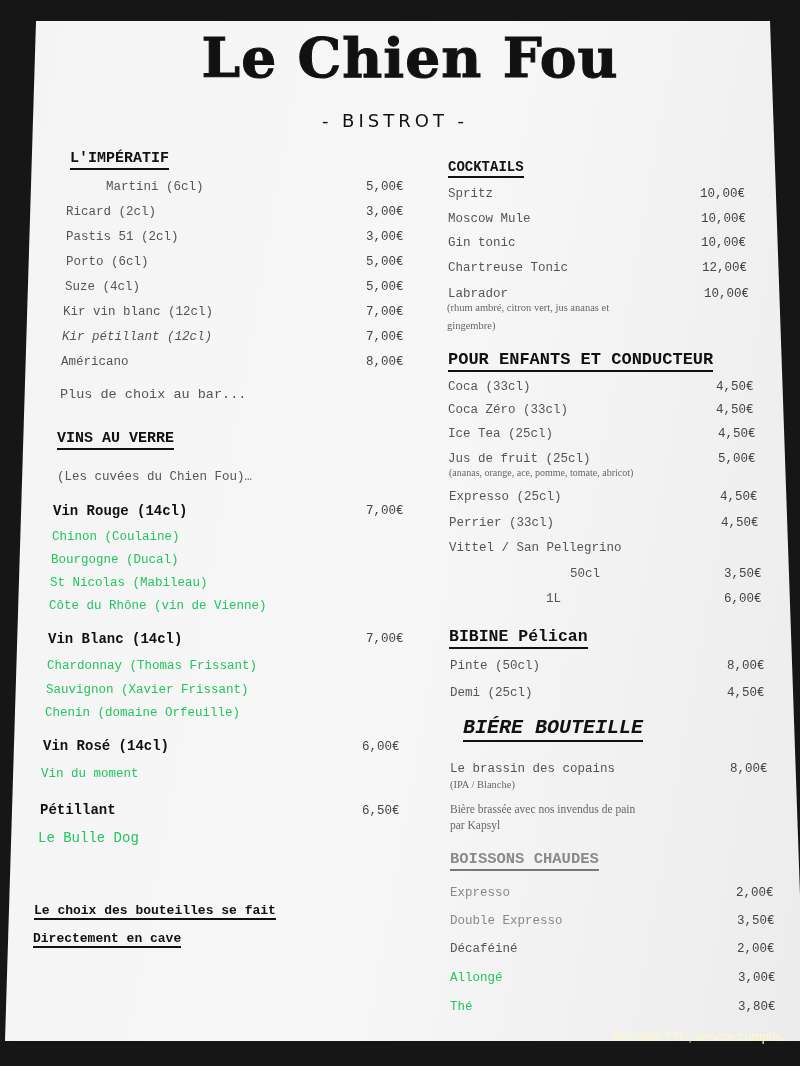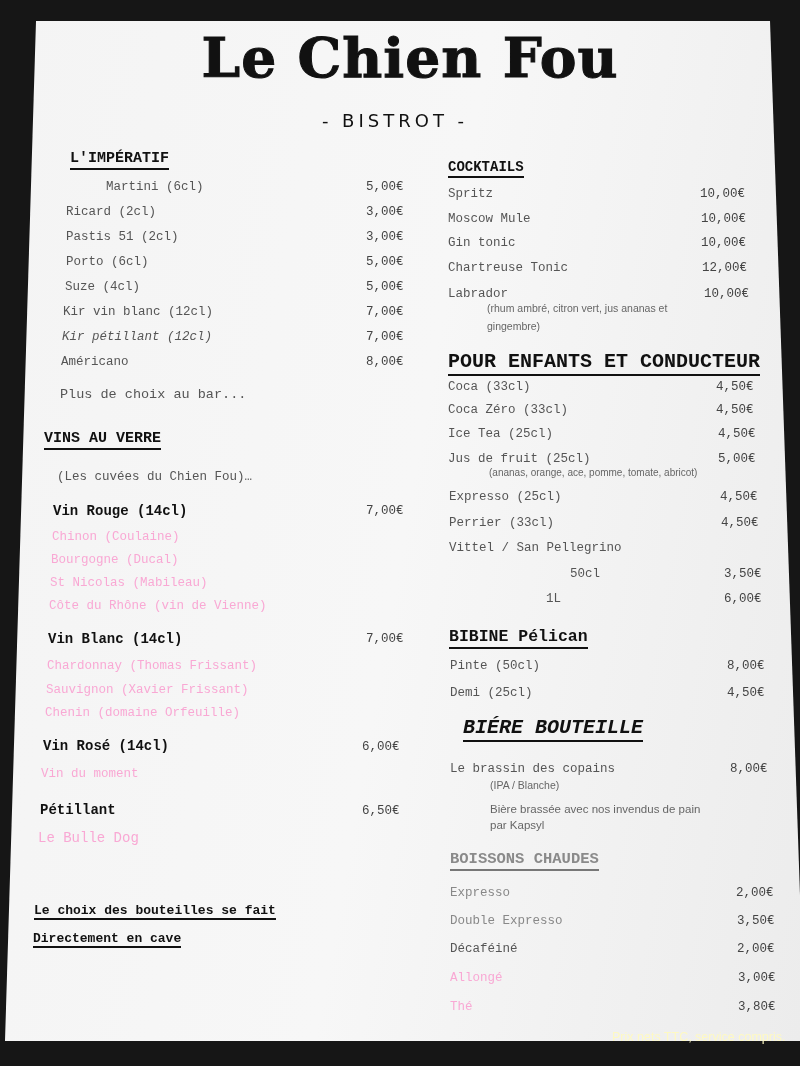--- a/index.html
+++ b/index.html
@@ -16,23 +16,23 @@
   }
   .subtitle {
     position:absolute; left:0; width:790px; top:110px; text-align:center;
     font-family:"DejaVu Sans", sans-serif; font-size:18px; letter-spacing:4px; color:#111;
   }
   .abs { position:absolute; white-space:nowrap; }
   .h { font-family:"Liberation Mono","DejaVu Sans Mono",monospace; font-weight:bold; color:#111;
        border-bottom:2.5px solid #111; padding-bottom:1px; font-size:15px; }
   .h.big { font-size:16.5px; }
   .it { font-family:"Liberation Mono","DejaVu Sans Mono",monospace; font-size:12.5px; color:#555; }
-  .it.dark { color:#f9a8d4; }
+  .it.dark { color:#22c55e; }
   .pr { font-family:"Liberation Mono","DejaVu Sans Mono",monospace; font-size:12.5px; color:#444; }
-  .sub { font-family:Liberation Sans, sans-serif; font-size:10.5px; color:#666;margin-left:40px; }
+  .sub { font-family:Liberation Serif, serif; font-size:10.5px; color:#666; }
   .bold { font-family:"Liberation Mono","DejaVu Sans Mono",monospace; font-weight:bold; font-size:14px; color:#111; }
   .faded { color:#8a8a8a; border-bottom-color:#777; }
   .footer { font-family:"Liberation Sans", sans-serif; font-size:12.5px; color:#fef9c3; }
 </style>
 </head>
 <body>
 
 <div class="paper"></div>
 
 <div class="title">Le Chien Fou</div>
@@ -52,21 +52,21 @@
 <div class="abs pr" style="left:366px;top:280px;">5,00€</div>
 <div class="abs it" style="left:63px;top:305px;">Kir vin blanc (12cl)</div>
 <div class="abs pr" style="left:366px;top:305px;">7,00€</div>
 <div class="abs it" style="left:62px;top:330px;font-style:italic;">Kir pétillant (12cl)</div>
 <div class="abs pr" style="left:366px;top:330px;">7,00€</div>
 <div class="abs it" style="left:61px;top:355px;">Américano</div>
 <div class="abs pr" style="left:366px;top:355px;">8,00€</div>
 
 <div class="abs it" style="left:60px;top:387px;font-size:13.5px;">Plus de choix au bar...</div>
 
-<div class="abs h big" style="left:44px;top:430px;font-size:15px;">VINS AU VERRE</div>
+<div class="abs h big" style="left:57px;top:430px;font-size:15px;">VINS AU VERRE</div>
 <div class="abs it" style="left:57px;top:470px;">(Les cuvées du Chien Fou)…</div>
 
 <div class="abs bold" style="left:53px;top:503px;">Vin Rouge (14cl)</div>
 <div class="abs pr" style="left:366px;top:504px;">7,00€</div>
 <div class="abs it dark" style="left:52px;top:530px;">Chinon (Coulaine)</div>
 <div class="abs it dark" style="left:51px;top:553px;">Bourgogne (Ducal)</div>
 <div class="abs it dark" style="left:50px;top:576px;">St Nicolas (Mabileau)</div>
 <div class="abs it dark" style="left:49px;top:599px;">Côte du Rhône (vin de Vienne)</div>
 
 <div class="abs bold" style="left:48px;top:631px;">Vin Blanc (14cl)</div>
@@ -93,21 +93,21 @@
 <div class="abs pr" style="left:701px;top:212px;">10,00€</div>
 <div class="abs it" style="left:448px;top:236px;">Gin tonic</div>
 <div class="abs pr" style="left:701px;top:236px;">10,00€</div>
 <div class="abs it" style="left:448px;top:261px;">Chartreuse Tonic</div>
 <div class="abs pr" style="left:702px;top:261px;">12,00€</div>
 <div class="abs it" style="left:448px;top:287px;">Labrador</div>
 <div class="abs pr" style="left:704px;top:287px;">10,00€</div>
 <div class="abs sub" style="left:447px;top:302px;">(rhum ambré, citron vert, jus ananas et</div>
 <div class="abs sub" style="left:447px;top:320px;">gingembre)</div>
 
-<div class="abs h" style="left:448px;top:350px;font-size:20px;">POUR ENFANTS ET CONDUCTEUR</div>
+<div class="abs h" style="left:448px;top:350px;font-size:17px;">POUR ENFANTS ET CONDUCTEUR</div>
 <div class="abs it" style="left:448px;top:380px;">Coca (33cl)</div>
 <div class="abs pr" style="left:716px;top:380px;">4,50€</div>
 <div class="abs it" style="left:448px;top:403px;">Coca Zéro (33cl)</div>
 <div class="abs pr" style="left:716px;top:403px;">4,50€</div>
 <div class="abs it" style="left:448px;top:427px;">Ice Tea (25cl)</div>
 <div class="abs pr" style="left:718px;top:427px;">4,50€</div>
 <div class="abs it" style="left:448px;top:452px;">Jus de fruit (25cl)</div>
 <div class="abs pr" style="left:718px;top:452px;">5,00€</div>
 <div class="abs sub" style="left:449px;top:467px;font-size:10px;">(ananas, orange, ace, pomme, tomate, abricot)</div>
 <div class="abs it" style="left:449px;top:490px;">Expresso (25cl)</div>

